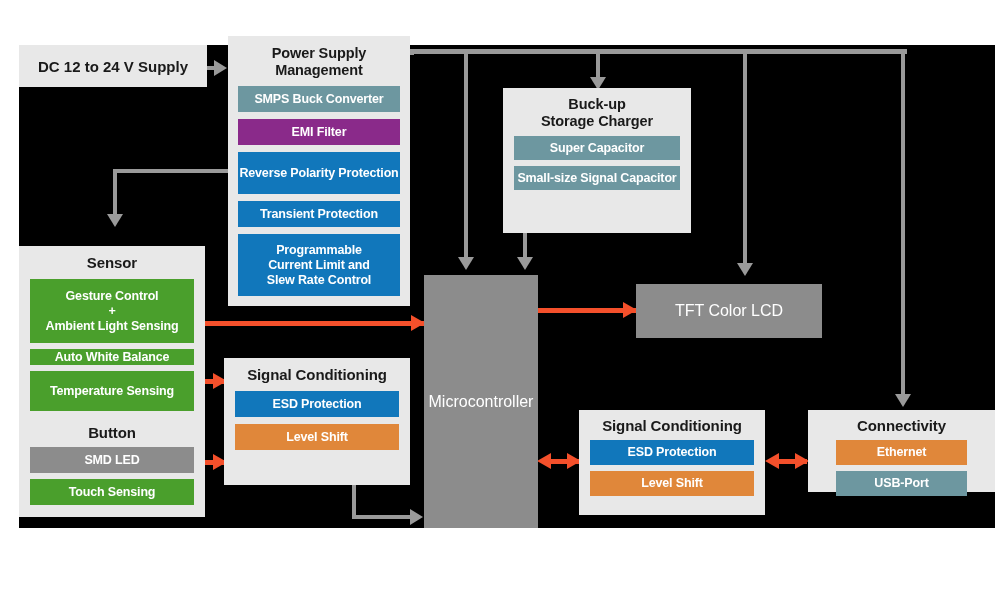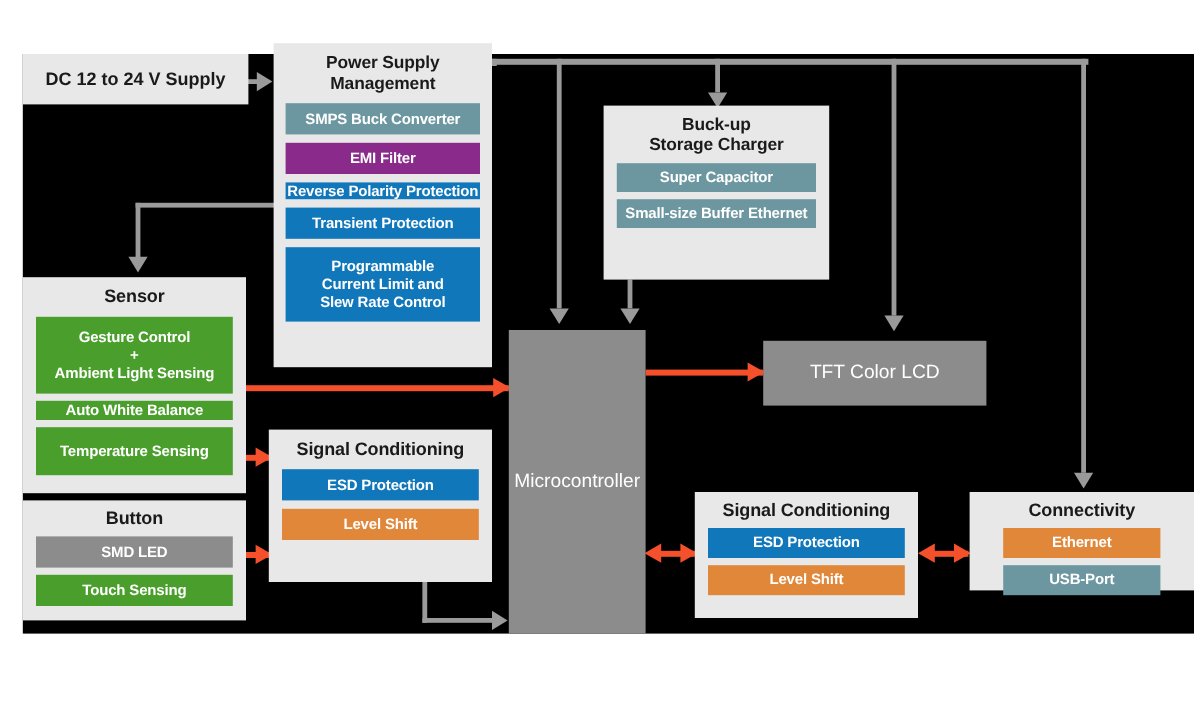--- a/index.html
+++ b/index.html
@@ -177,45 +177,45 @@
     <div class="group-title" style="font-size:14.5px; margin-bottom:8px;">
       <div>Power Supply</div>
       <div>Management</div>
     </div>
     <div class="chip c-teal" style="height:26px; margin-bottom:7px; font-size:12.5px;">
       <span>SMPS Buck Converter</span>
     </div>
     <div class="chip c-purple" style="height:26px; margin-bottom:7px; font-size:12.5px;">
       <span>EMI Filter</span>
     </div>
-    <div class="chip c-blue" style="height:14px; margin-bottom:7px; font-size:12.5px;">
+    <div class="chip c-blue" style="height:42px; margin-bottom:7px; font-size:12.5px;">
       <span>Reverse Polarity Protection</span>
     </div>
     <div class="chip c-blue" style="height:26px; margin-bottom:7px; font-size:12.5px;">
       <span>Transient Protection</span>
     </div>
     <div class="chip c-blue" style="height:62px; font-size:12.5px; padding:0 4px;">
       <span style="white-space:normal;">Programmable<br>Current Limit and<br>Slew Rate Control</span>
     </div>
   </div>
 
   <div class="group" style="left:503px; top:88px; width:188px; height:145px; padding:8px 11px;">
     <div class="group-title" style="font-size:14.5px; margin-bottom:7px;">
       <div>Buck-up</div>
       <div>Storage Charger</div>
     </div>
     <div class="chip c-teal" style="height:24px; margin-bottom:6px; font-size:12.5px;">
       <span>Super Capacitor</span>
     </div>
     <div class="chip c-teal" style="height:24px; font-size:12.5px;">
-      <span>Small-size Buffer Ethernet</span>
-    </div>
-  </div>
-
-  <div class="group" style="left:19px; top:231px; width:186px; height:180px; padding:8px 11px;">
+      <span>Small-size Signal Capacitor</span>
+    </div>
+  </div>
+
+  <div class="group" style="left:19px; top:246px; width:186px; height:180px; padding:8px 11px;">
     <div class="group-title" style="font-size:15px; margin-bottom:8px;">
       <span>Sensor</span>
     </div>
     <div class="chip c-green" style="height:64px; margin-bottom:6px; font-size:12.5px;">
       <span>Gesture Control<br>+<br>Ambient Light Sensing</span>
     </div>
     <div class="chip c-green" style="height:16px; margin-bottom:6px; font-size:12.5px;">
       <span>Auto White Balance</span>
     </div>
     <div class="chip c-green" style="height:40px; font-size:12.5px;">

